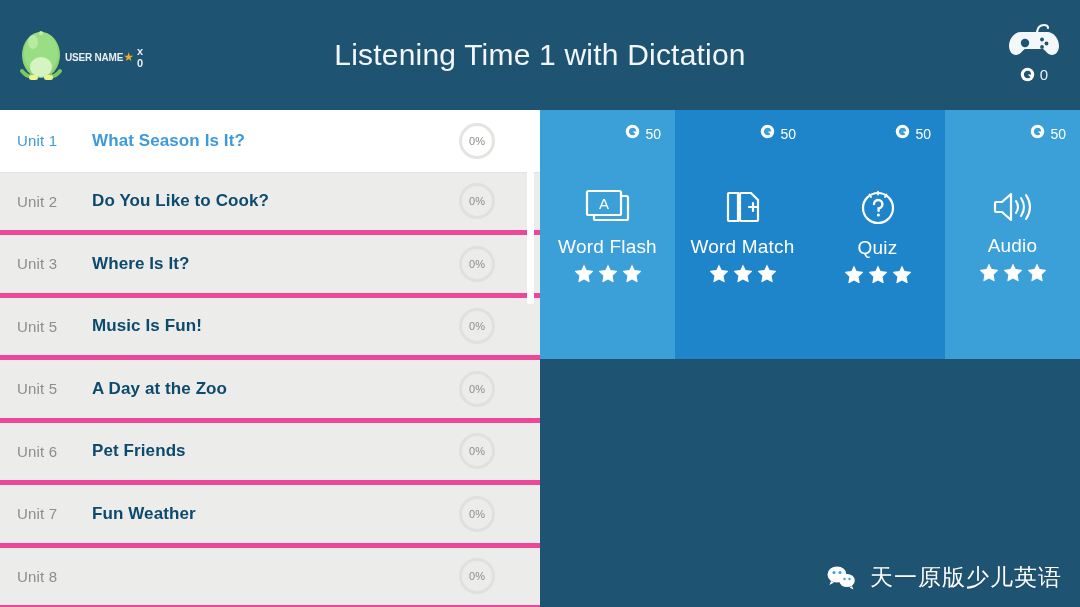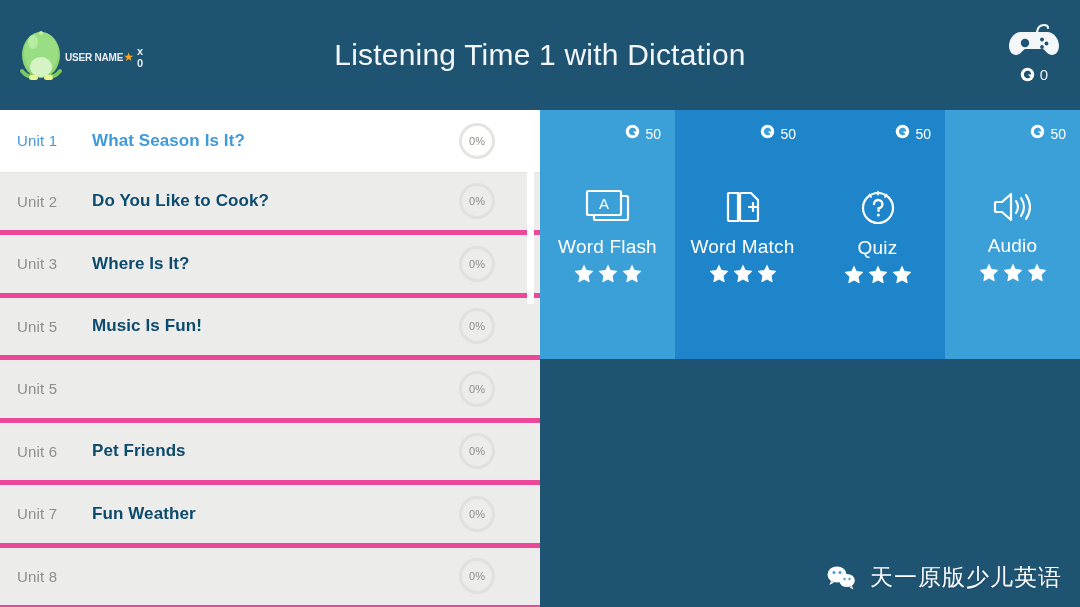--- a/index.html
+++ b/index.html
@@ -191,20 +191,21 @@
           <div class="unit-title">Where Is It?</div>
           <div class="unit-progress">0%</div>
         </div>
         <div class="unit-row">
           <div class="unit-num">Unit 5</div>
           <div class="unit-title">Music Is Fun!</div>
           <div class="unit-progress">0%</div>
         </div>
         <div class="unit-row">
           <div class="unit-num">Unit 5</div>
+          <div class="unit-title">A Day at the Zoo</div>
           <div class="unit-progress">0%</div>
         </div>
         <div class="unit-row">
           <div class="unit-num">Unit 6</div>
           <div class="unit-title">Pet Friends</div>
           <div class="unit-progress">0%</div>
         </div>
         <div class="unit-row">
           <div class="unit-num">Unit 7</div>
           <div class="unit-title">Fun Weather</div>

